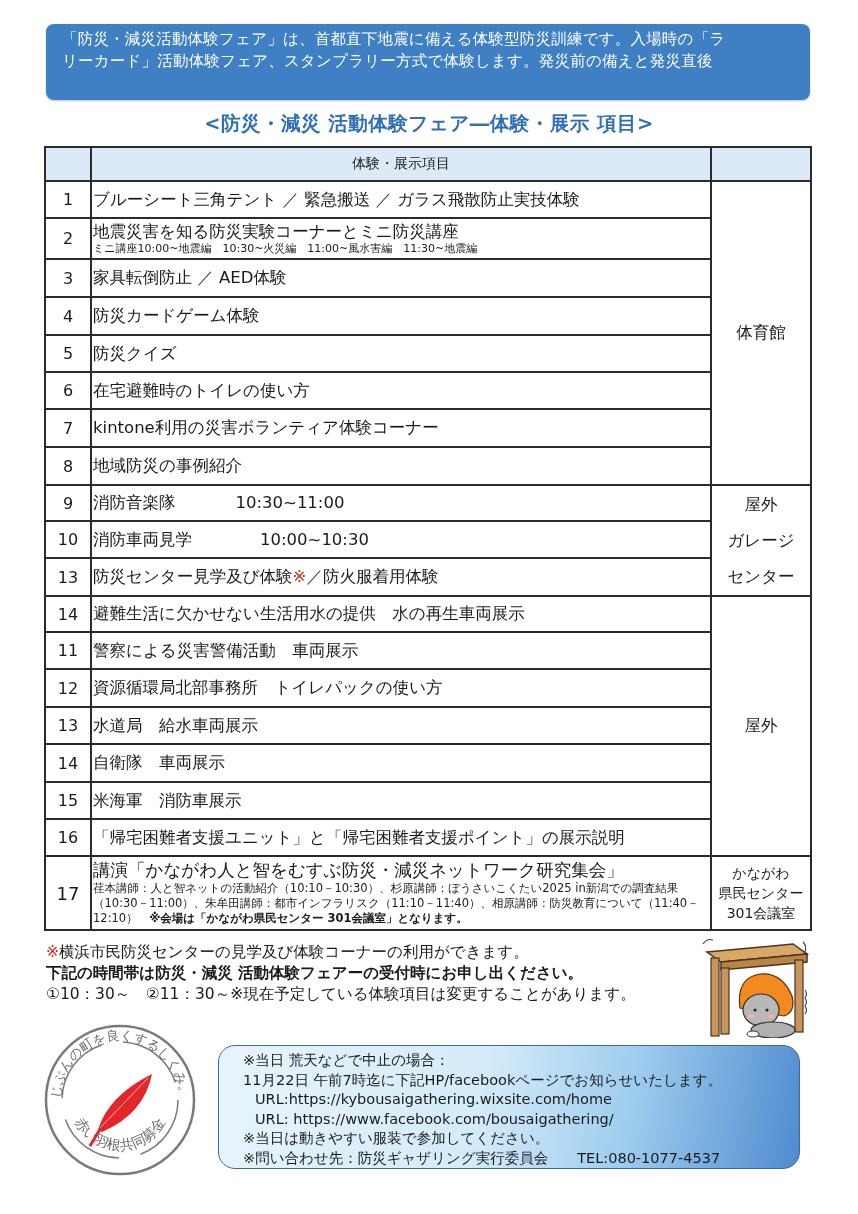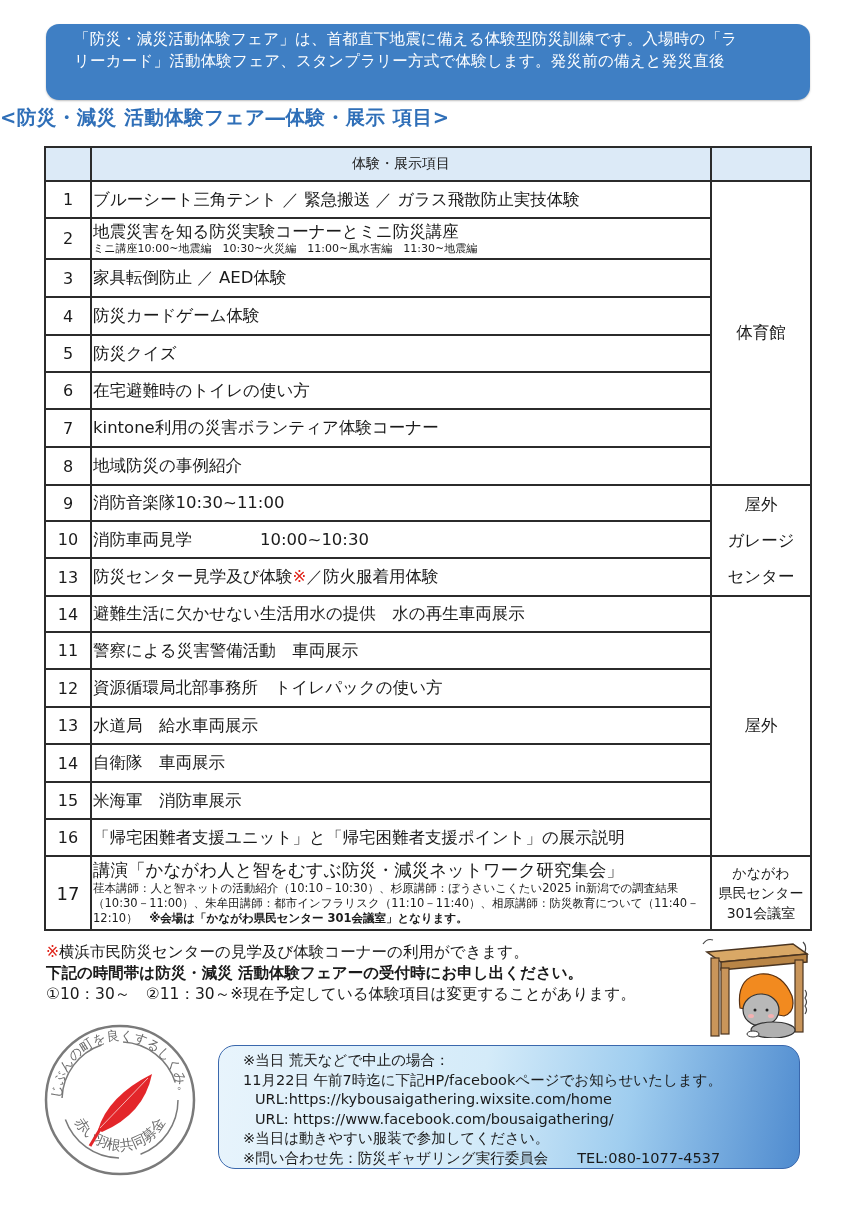--- a/index.html
+++ b/index.html
@@ -1,28 +1,28 @@
 <!DOCTYPE html>
 <html><head>
 <meta charset="utf-8">
 <style>
   * { box-sizing: border-box; margin: 0; padding: 0; }
   html, body { width: 858px; height: 1214px; background: #ffffff; overflow: hidden; }
   body { position: relative; font-family: "DejaVu Sans", "Liberation Sans", sans-serif; color: #1a1a1a; }
 
   .intro-box {
     position: absolute; left: 46px; top: 24px; width: 764px; height: 76px;
-    background: #3f7fc4; border-radius: 13px; color: #ffffff;
-    font-size: 15.5px; line-height: 22px; padding: 4px 10px 0 28px;
+    background: #3f7fc4; border-radius: 8px; color: #ffffff;
+    font-size: 15.5px; line-height: 22px; padding: 4px 10px 0 16px;
     letter-spacing: 0.2px; box-shadow: 0 1px 2px rgba(0,0,0,0.25);
   }
   .intro-line { white-space: nowrap; }
 
   .title {
-    position: absolute; left: 0; width: 858px; top: 104px; text-align: left;
+    position: absolute; left: 0; width: 858px; top: 110px; text-align: center;
     color: #2f6fb8; font-weight: bold; font-size: 19.5px; letter-spacing: 0.5px;
   }
 
   table.schedule {
     position: absolute; left: 44px; top: 146px; width: 766px;
     border-collapse: collapse; table-layout: fixed; border-radius: 16px;
   }
   table.schedule td, table.schedule th {
     border: 2px solid #2b2b2b; vertical-align: middle;
   }
@@ -32,21 +32,21 @@
   .col-no { width: 46px; }
   .col-item { width: 620px; }
   .col-loc { width: 100px; }
   td.no { text-align: center; font-size: 16px; }
   td.item { font-size: 16.5px; padding-left: 1px; white-space: nowrap; overflow: hidden; }
   td.loc { text-align: center; font-size: 16.5px; line-height: 36px; margin-top: 8px; }
   .sub { font-size: 11px; line-height: 13px; display: block; }
   .main-line { display: block; line-height: 20px; }
   .red { color: #e0261c; }
   tr.dotted-bottom td.no, tr.dotted-bottom td.item { border-bottom: 1px dotted #777; }
-  td.item .time { display: inline-block; }
+  td.item .time { display: inline-block; margin-left: 60px; }
   .lecture-title { font-size: 17.5px; line-height: 21px; display: block; }
   .lecture-detail { font-size: 11.5px; line-height: 15px; display: block; white-space: normal; }
   .lecture-detail b { font-weight: bold; }
   td.loc-lecture { text-align: center; font-size: 14px; line-height: 20px; }
 
   .notes { position: absolute; left: 46px; top: 942px; font-size: 15.5px; line-height: 21px; }
   .notes .bold { font-weight: bold; }
 
   .illustration { position: absolute; left: 695px; top: 930px; width: 120px; height: 108px; }
   .logo { position: absolute; left: 38px; top: 1018px; width: 164px; height: 164px; }

